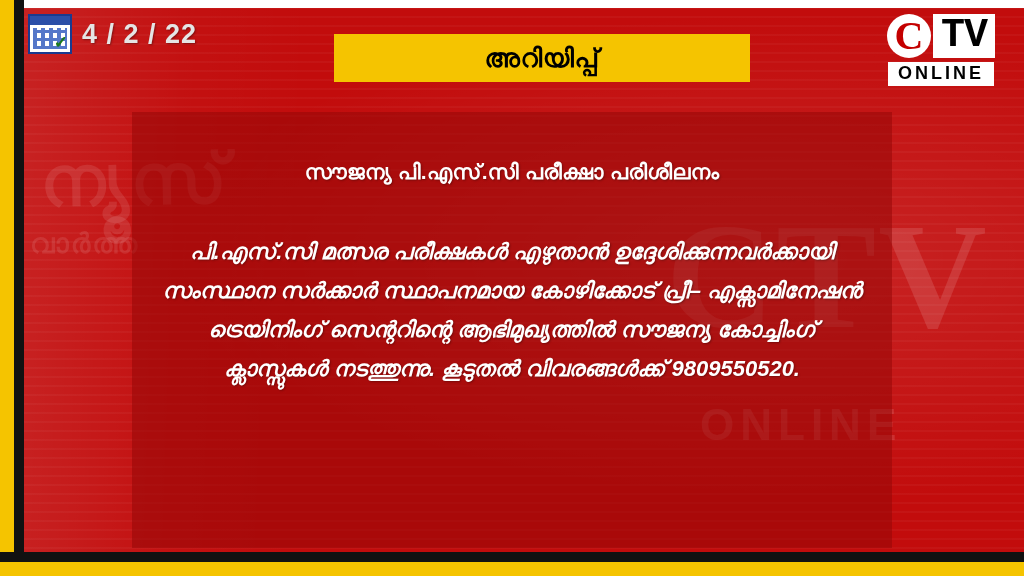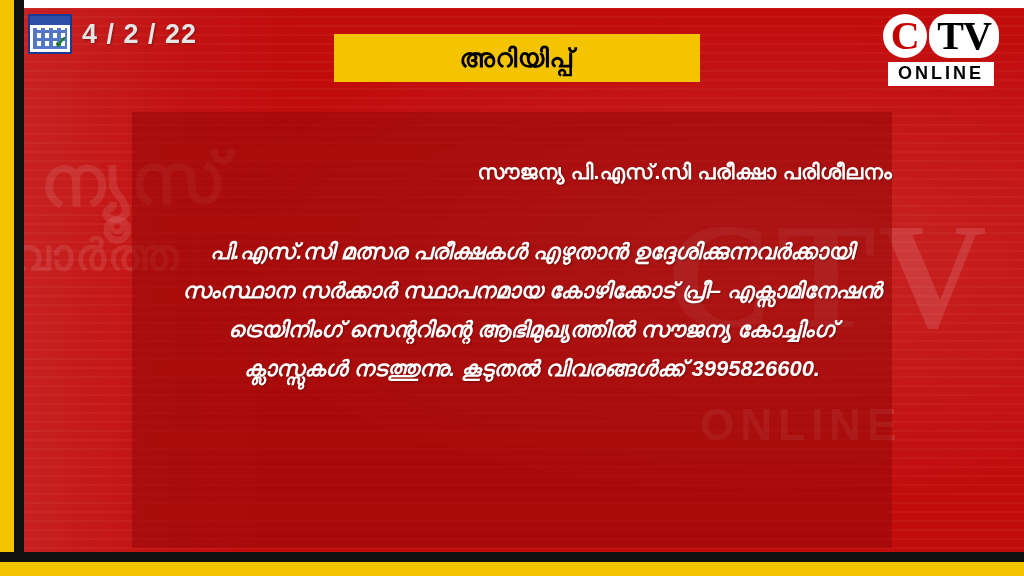--- a/index.html
+++ b/index.html
@@ -27,21 +27,21 @@
       #c20c0c;
   }
   .bg-ghost-text {
     position: absolute;
     color: rgba(255,255,255,0.10);
     font-weight: bold;
     letter-spacing: 2px;
     user-select: none;
   }
   .ghost-a { left: 40px; top: 140px; font-size: 70px; transform: rotate(-1deg); }
-  .ghost-b { left: 12px; top: 230px; font-size: 44px; }
+  .ghost-b { left: 30px; top: 230px; font-size: 28px; font-family: Liberation Mono, monospace; }
   .ghost-c { left: 666px; top: 190px; font-size: 150px; font-family: "Liberation Serif", serif; color: rgba(255,255,255,0.12); }
   .ghost-d { left: 700px; top: 400px; font-size: 44px; color: rgba(255,255,255,0.13); letter-spacing: 6px; }
 
   
   .edge-top-left-yellow {
     position: absolute;
     left: 0; top: 0;
     width: 14px; height: 576px;
     background: #f5c400;
   }
@@ -114,21 +114,21 @@
     color: #e5e5e5;
     font-size: 27px;
     font-weight: bold;
     letter-spacing: 1px;
     text-shadow: 1px 1px 2px rgba(0,0,0,0.35);
   }
 
   .title-banner {
     position: absolute;
     left: 310px; top: 26px;
-    width: 366px; height: 48px;
+    width: 416px; height: 48px;
     background: #f5c400;
     display: flex;
     align-items: center;
     justify-content: center;
   }
   .title-banner span {
     color: #000000;
     font-size: 26px;
     font-weight: bold;
     letter-spacing: 0.5px;
@@ -160,25 +160,24 @@
     align-items: center;
     justify-content: center;
     line-height: 1;
   }
   .logo-tv {
     margin-left: 2px;
     background: #ffffff;
     color: #000000;
     font-size: 40px;
     font-weight: bold;
-    font-family: Liberation Serif, serif;
+    font-family: Liberation Mono, monospace;
     line-height: 44px;
     padding: 0 8px;
     letter-spacing: -1px;
-    border-radius: 19px;
   }
   .logo-online {
     background: #ffffff;
     color: #000000;
     font-size: 18px;
     font-weight: bold;
     letter-spacing: 3px;
     padding: 1px 10px 2px 10px;
     margin-top: 2px;
   }
@@ -188,21 +187,21 @@
     position: absolute;
     left: 132px; top: 112px;
     width: 760px; height: 436px;
     background: rgba(150, 8, 8, 0.55);
   }
   .content-inner {
     position: absolute;
     inset: 0;
     display: flex;
     flex-direction: column;
-    align-items: flex-end;
+    align-items: center;
     padding-top: 48px;
     box-sizing: border-box;
   }
   .headline {
     color: #ffffff;
     font-size: 21px;
     font-weight: bold;
     text-align: center;
     letter-spacing: 0.3px;
     text-shadow: 1px 1px 2px rgba(0,0,0,0.3);
@@ -262,18 +261,18 @@
 
   </div>
 
   <div class="content-panel">
     <div class="content-inner">
       <div class="headline">സൗജന്യ പി.എസ്.സി പരീക്ഷാ പരിശീലനം</div>
       <div class="body-text">
         <div>പി.എസ്.സി  മത്സര പരീക്ഷകള്‍ എഴുതാന്‍ ഉദ്ദേശിക്കുന്നവര്‍ക്കായി</div>
         <div>സംസ്ഥാന സര്‍ക്കാര്‍ സ്ഥാപനമായ കോഴിക്കോട് പ്രീ– എക്സാമിനേഷന്‍</div>
         <div>ട്രെയിനിംഗ് സെന്ററിന്റെ ആഭിമുഖ്യത്തില്‍ സൗജന്യ കോച്ചിംഗ്</div>
-        <div>ക്ലാസ്സുകള്‍ നടത്തുന്നു.  കൂടുതല്‍ വിവരങ്ങള്‍ക്ക് 3995826600.</div>
+        <div>ക്ലാസ്സുകള്‍ നടത്തുന്നു.  കൂടുതല്‍ വിവരങ്ങള്‍ക്ക് 9809550520.</div>
       </div>
     </div>
   </div>
 
 </div>
 
 </body></html>

